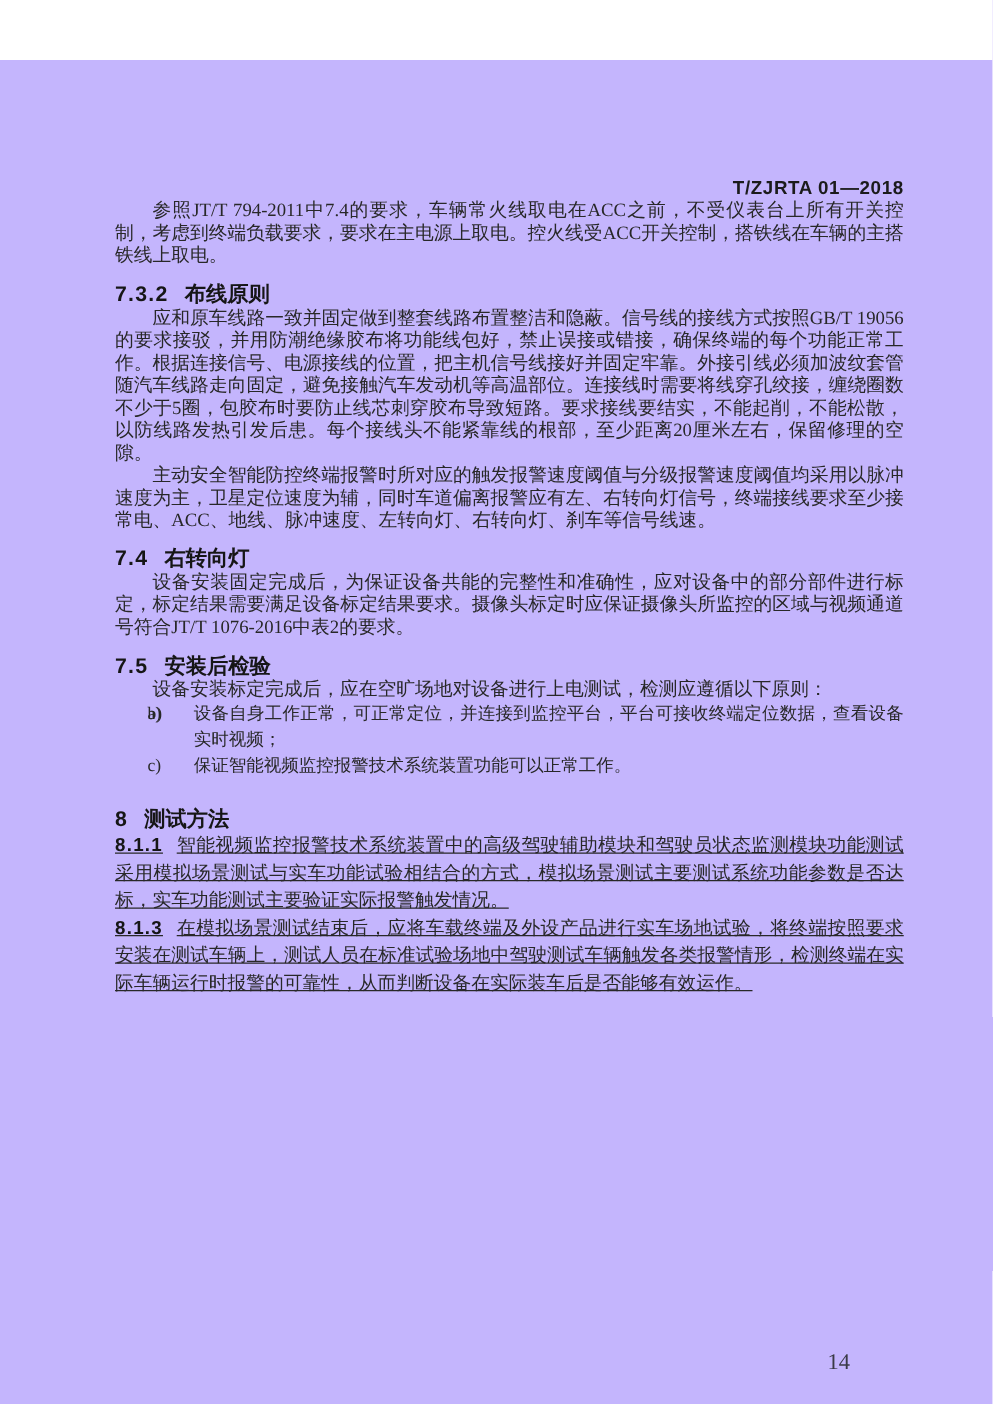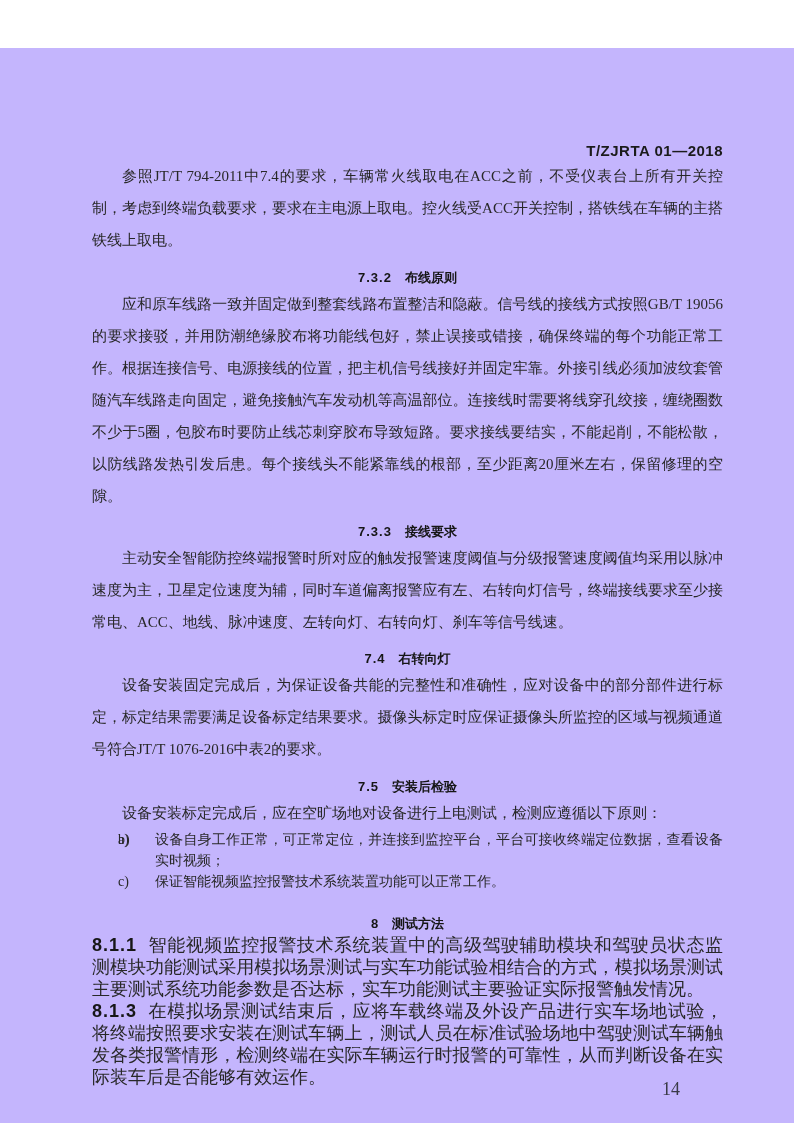--- a/index.html
+++ b/index.html
@@ -27,34 +27,33 @@
     text-align: right;
     font-family: "Liberation Sans", sans-serif;
     font-weight: 700;
     font-size: 15px;
     letter-spacing: 0.5px;
     color: #1b1b1b;
     line-height: 18px;
   }
   p.body {
     font-size: 15px;
-    line-height: 32px;
+    line-height: 18px;
     text-align: justify;
     margin: 0;
     color: #282828;
   }
   .indent { text-indent: 2em; }
   .h {
     font-family: "Liberation Sans", sans-serif;
     font-weight: 700;
-    font-size: 13px;
+    font-size: 17px;
     color: #161616;
     margin: 0;
     line-height: 20px;
-    text-align: center;
   }
   .h .num {
     margin-right: 13px;
     letter-spacing: 1px;
   }
   .mt-p1   { margin-top: 13px; }
   .mt-h732 { margin-top: 12px; }
   .mt-p732 { margin-top: 13px; }
   .mt-h733 { margin-top: 10px; }
   .mt-p733 { margin-top: 9px; }
@@ -79,25 +78,26 @@
     line-height: 21px;
     text-align: justify;
     color: #282828;
   }
   ul.lettered .marker {
     position: absolute;
     left: 26px;
     top: 0;
   }
   p.clause {
-    font-size: 18px;
+    font-size: 15px;
     line-height: 22px;
     text-align: justify;
     margin: 0;
     color: #282828;
+    text-decoration: underline;
   }
   p.clause .cnum {
     font-family: "Liberation Sans", sans-serif;
     font-weight: 700;
     color: #161616;
     margin-right: 11px;
     letter-spacing: 1px;
   }
   .page-num {
     position: absolute;
@@ -116,21 +116,20 @@
 <div class="page">
   <div class="content">
 
     <div class="doc-code">T/ZJRTA 01—2018</div>
 
     <p class="body indent mt-p1">参照JT/T 794-2011中7.4的要求，车辆常火线取电在ACC之前，不受仪表台上所有开关控制，考虑到终端负载要求，要求在主电源上取电。控火线受ACC开关控制，搭铁线在车辆的主搭铁线上取电。</p>
 
     <h3 class="h mt-h732"><span class="num">7.3.2</span><span>布线原则</span></h3>
     <p class="body indent mt-p732">应和原车线路一致并固定做到整套线路布置整洁和隐蔽。信号线的接线方式按照GB/T 19056的要求接驳，并用防潮绝缘胶布将功能线包好，禁止误接或错接，确保终端的每个功能正常工作。根据连接信号、电源接线的位置，把主机信号线接好并固定牢靠。外接引线必须加波纹套管随汽车线路走向固定，避免接触汽车发动机等高温部位。连接线时需要将线穿孔绞接，缠绕圈数不少于5圈，包胶布时要防止线芯刺穿胶布导致短路。要求接线要结实，不能起削，不能松散，以防线路发热引发后患。每个接线头不能紧靠线的根部，至少距离20厘米左右，保留修理的空隙。</p>
 
-    <h3 class="h mt-h733"><span class="num">7.3.3</span><span>接线要求</span></h3>
     <p class="body indent mt-p733">主动安全智能防控终端报警时所对应的触发报警速度阈值与分级报警速度阈值均采用以脉冲速度为主，卫星定位速度为辅，同时车道偏离报警应有左、右转向灯信号，终端接线要求至少接常电、ACC、地线、脉冲速度、左转向灯、右转向灯、刹车等信号线速。</p>
 
     <h3 class="h mt-h74"><span class="num">7.4</span><span>右转向灯</span></h3>
     <p class="body indent mt-p74">设备安装固定完成后，为保证设备共能的完整性和准确性，应对设备中的部分部件进行标定，标定结果需要满足设备标定结果要求。摄像头标定时应保证摄像头所监控的区域与视频通道号符合JT/T 1076-2016中表2的要求。</p>
 
     <h3 class="h mt-h75"><span class="num">7.5</span><span>安装后检验</span></h3>
     <p class="body indent mt-p75">设备安装标定完成后，应在空旷场地对设备进行上电测试，检测应遵循以下原则：</p>
 
     <ul class="lettered mt-list">
       <li><span class="marker">a)</span></li>

